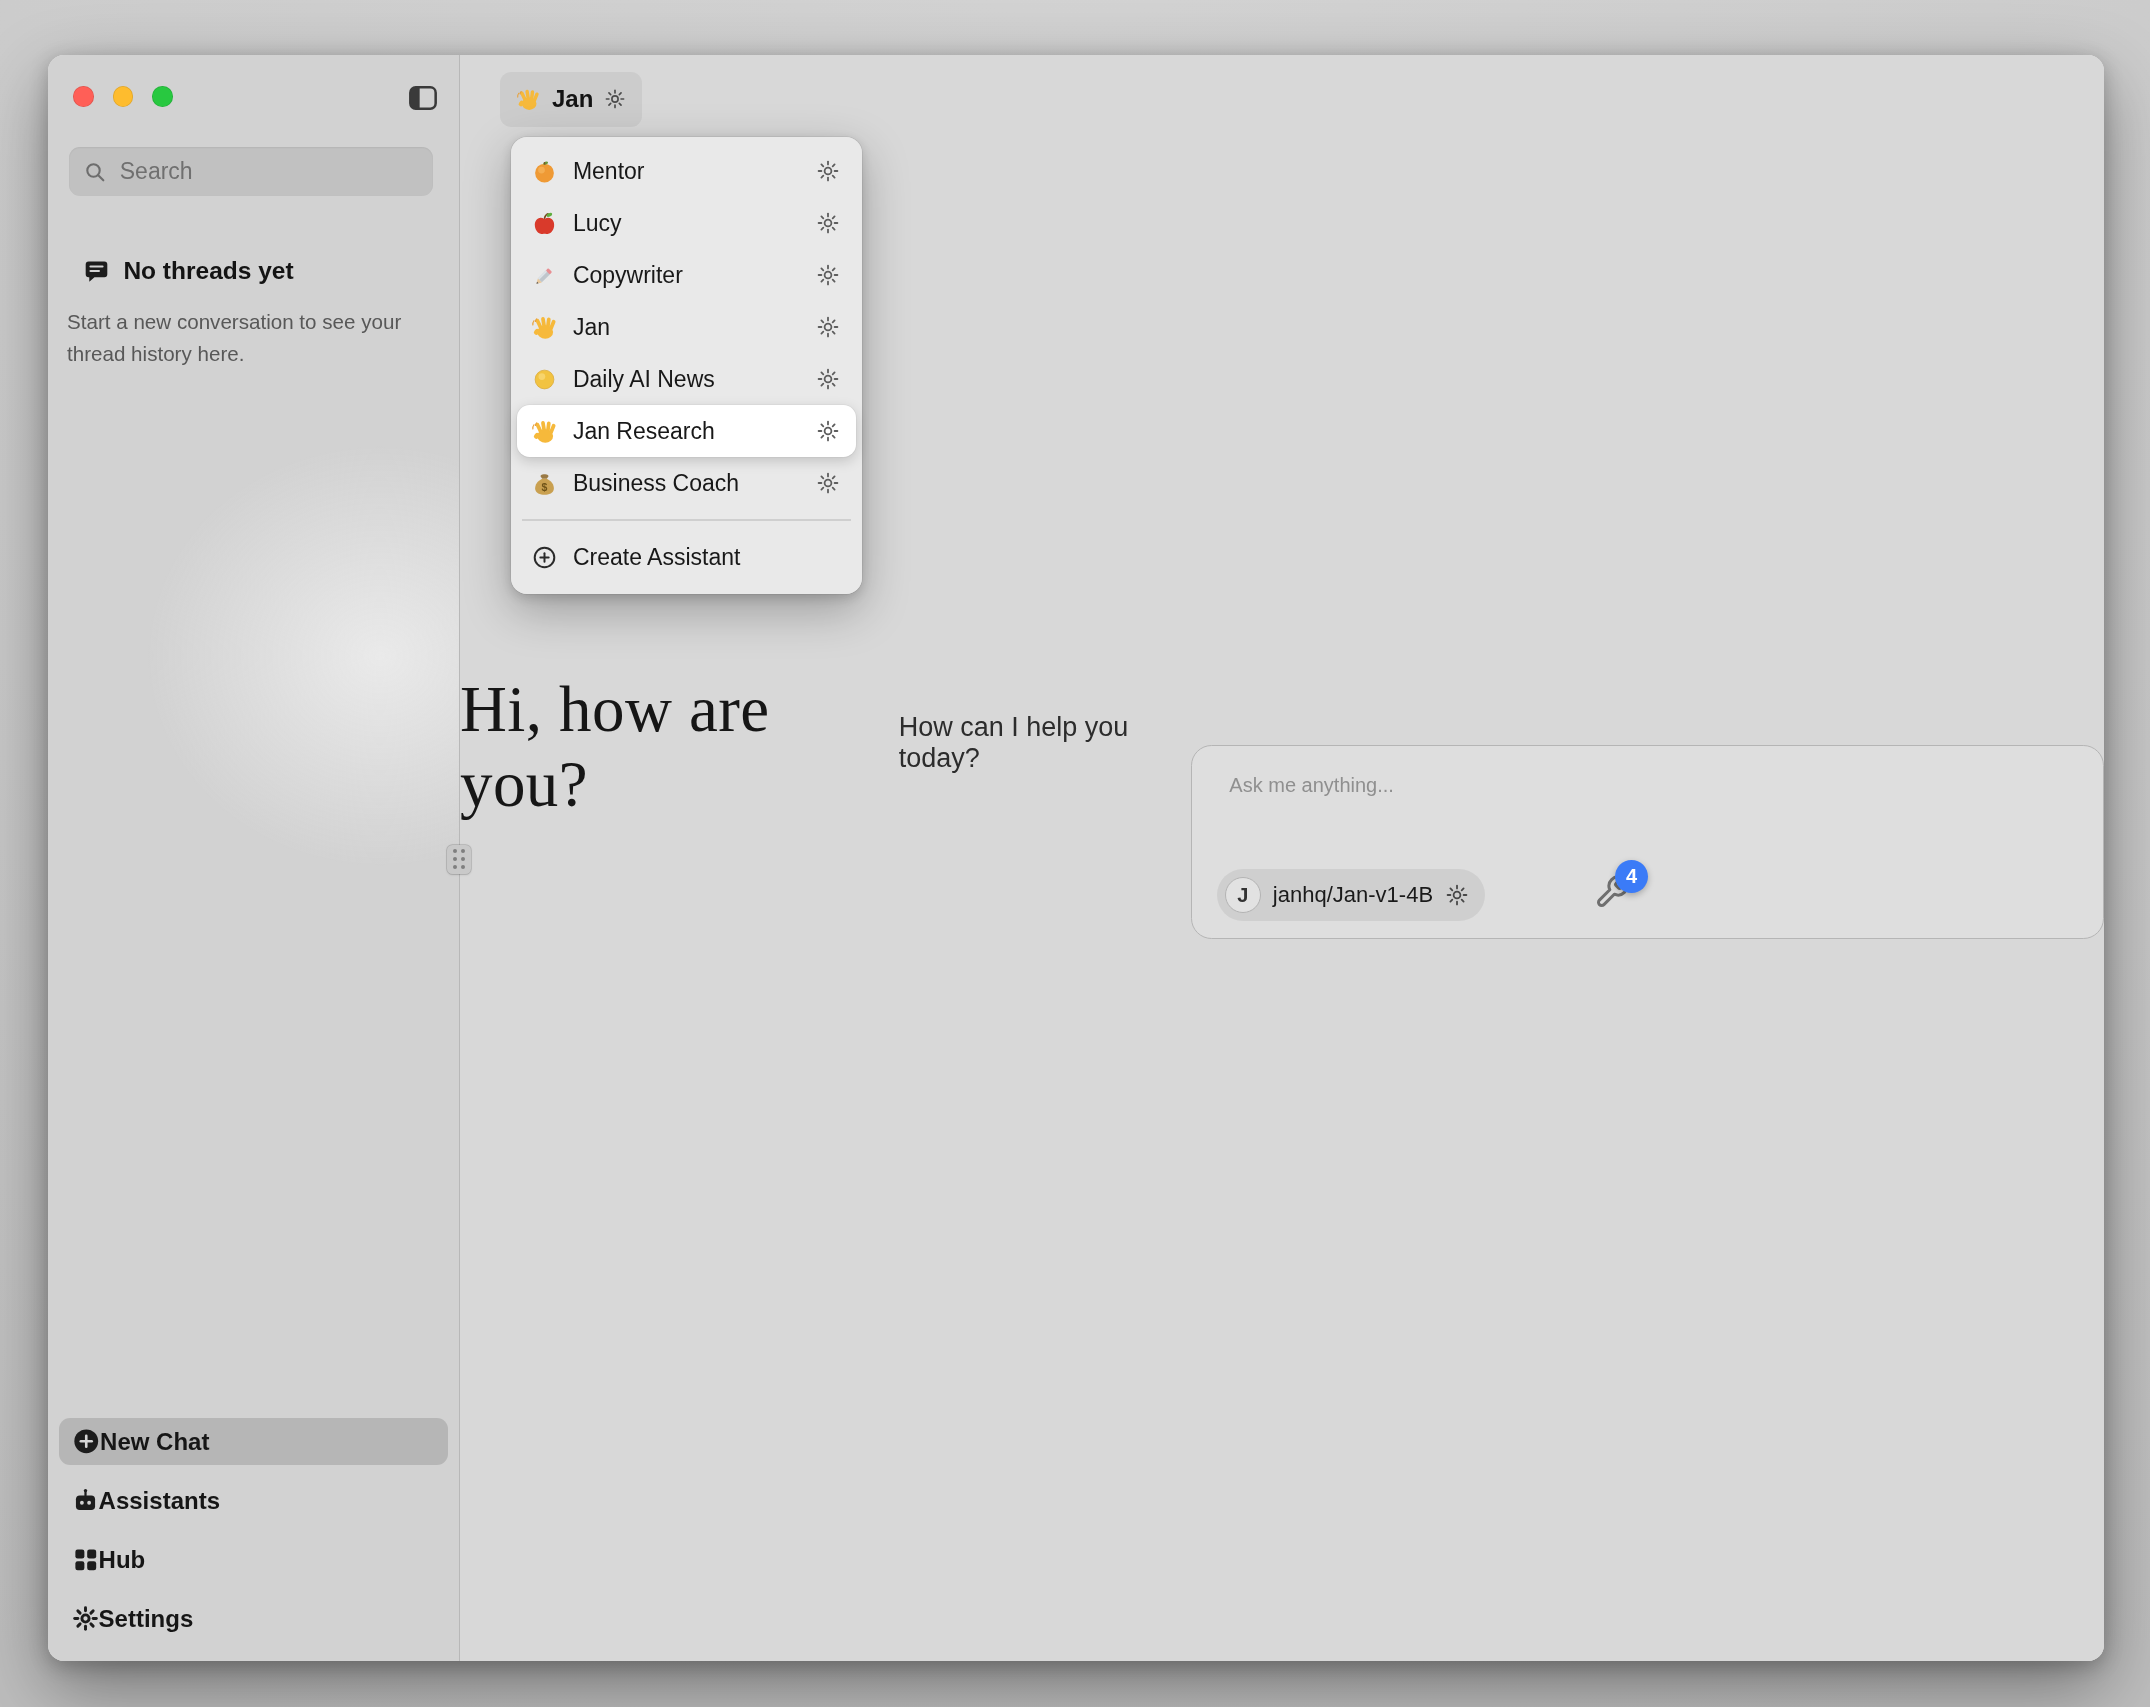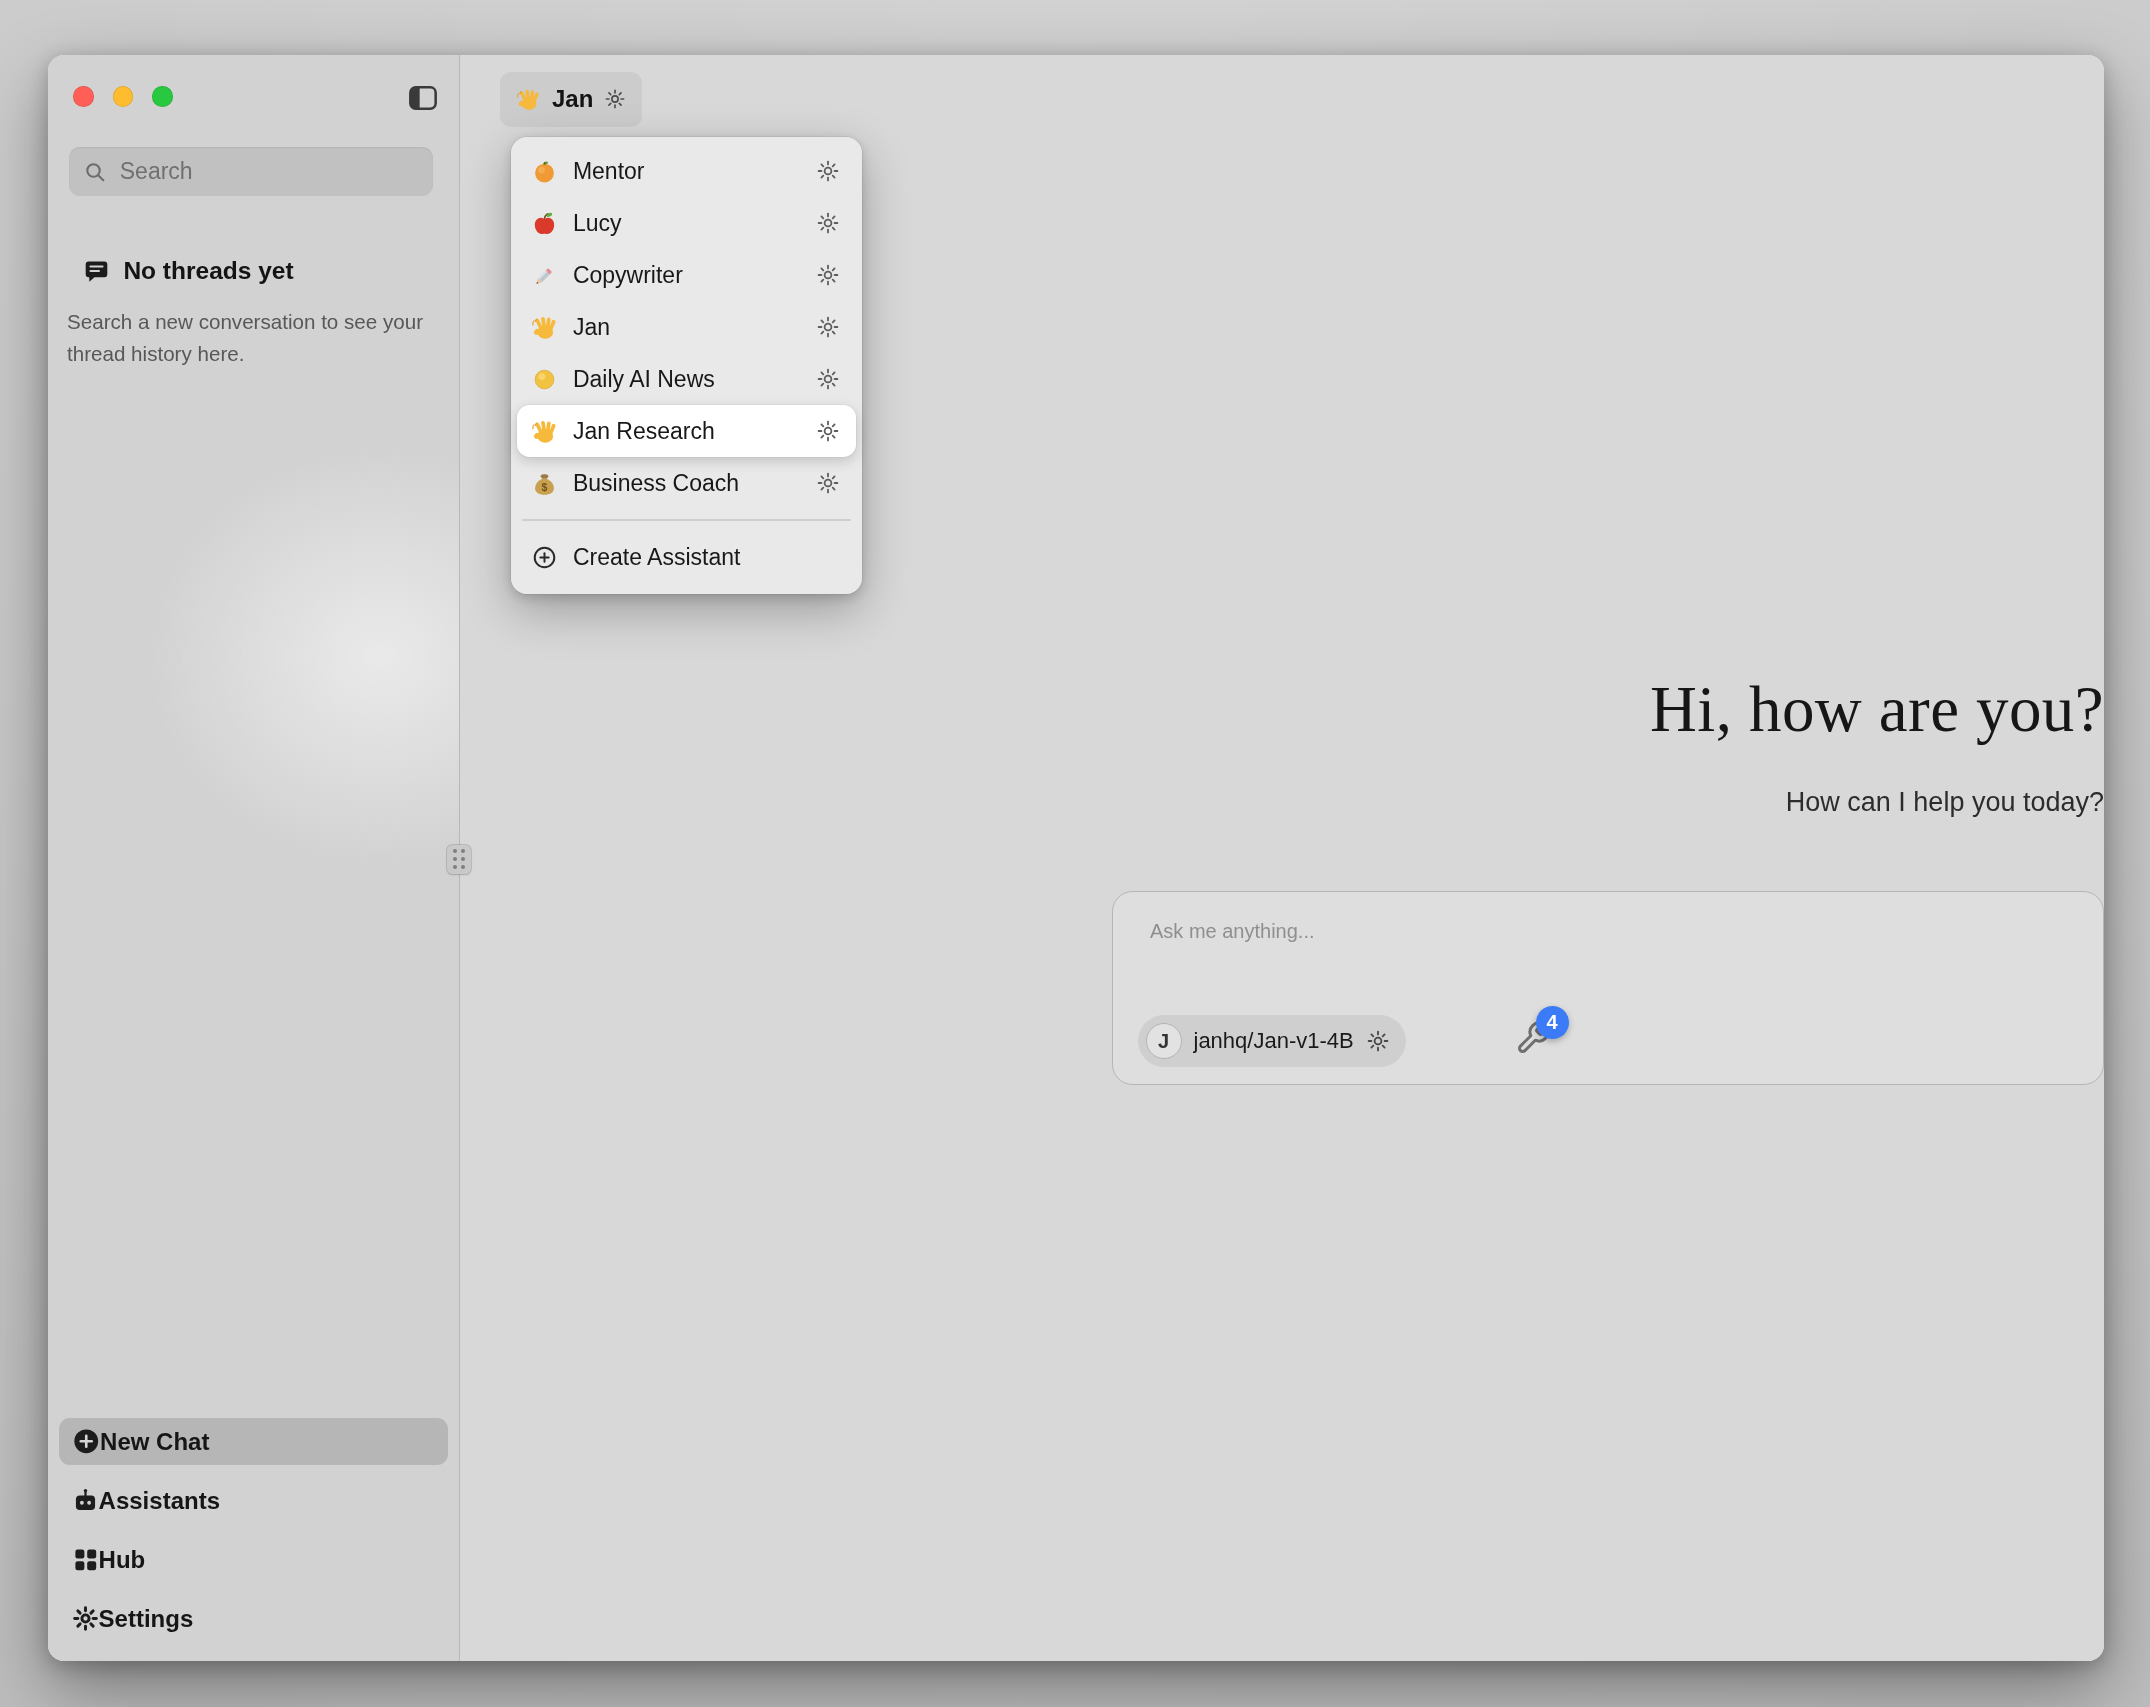--- a/index.html
+++ b/index.html
@@ -43,21 +43,21 @@
   .menu-item{height:52px;margin:0 6.3px;padding:0 16px 0 11px;display:flex;align-items:center;gap:12.6px;
     border-radius:12.6px;cursor:pointer;}
   .menu-item .mi-icon{width:32px;height:32px;display:flex;align-items:center;justify-content:center;}
   .menu-item .mi-label{flex:1;font-size:23px;font-weight:500;color:#181818;}
   .menu-item .gear{color:#5d5d5d;}
   .menu-item.selected{background:#ffffff;box-shadow:0 4px 12.6px rgba(0,0,0,.17),0 0 0 0.8px rgba(0,0,0,.04);}
   .menu-divider{height:1.6px;background:rgba(0,0,0,.11);margin:10.3px 11px;}
   .menu-item.create .mi-label{font-weight:500;}
   .menu-item.create .mi-icon{color:#2a2a2a;}
   
-  .hero{position:absolute;left:0;right:0;top:617px;display:flex;flex-direction:column;align-items:flex-end;}
+  .hero{position:absolute;left:0;right:0;top:617px;display:flex;align-items:flex-start;}
   .greeting{font-family:"Liberation Serif","DejaVu Serif",serif;font-size:65px;color:#161616;letter-spacing:0.4px;}
   .subtitle{margin-top:40px;font-size:27px;color:#2c2c2c;margin-left:21px;}
   .composer{margin-top:73px;width:992px;height:194px;border-radius:20.6px;border:1.6px solid #b5b5b5;
     background:rgba(255,255,255,.16);position:relative;box-sizing:border-box;}
   .composer input{position:absolute;left:35px;top:27px;right:35px;border:none;outline:none;background:transparent;
     font-size:20px;color:#3a3a3a;font-family:Liberation Sans, sans-serif;}
   .composer input::placeholder{color:#8f8f8f;}
   .model-pill{position:absolute;left:24.5px;top:123px;height:52px;padding:0 16px 0 8px;border-radius:26px;
     background:rgba(0,0,0,.065);display:flex;align-items:center;gap:12px;cursor:pointer;}
   .model-avatar{width:36px;height:36px;border-radius:50%;background:#e2e2e2;border:0.8px solid #b4b4b4;
@@ -210,21 +210,21 @@
         </svg>
       <input type="text" placeholder="Search" style="">
     </div>
 
     <div class="empty-title-row">
       <svg class="ic" width="27" height="27" style="color:#1c1c1c" viewBox="0 0 34 34">
           <use href="#i-bubble"></use>
         </svg>
       <span class="title">No threads yet</span>
     </div>
-    <div class="empty-desc">Search a new conversation to see your thread history here.</div>
+    <div class="empty-desc">Start a new conversation to see your thread history here.</div>
 
     <div class="nav">
       <div class="nav-row active">
         <svg class="ic" width="28.5" height="28.5" viewBox="0 0 36 36">
             <use href="#i-plus-solid"></use>
           </svg>
         <span>New Chat</span>
       </div>
       <div class="nav-row">
         <svg class="ic" width="27" height="27" viewBox="0 0 34 34">

